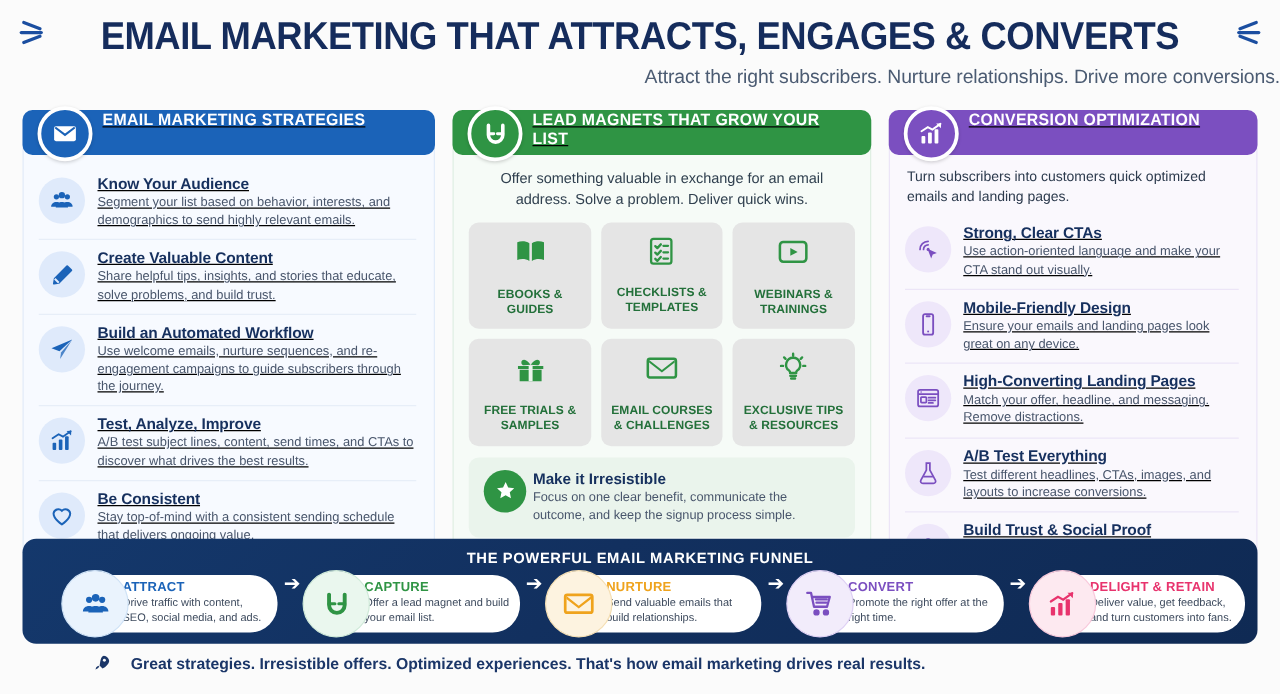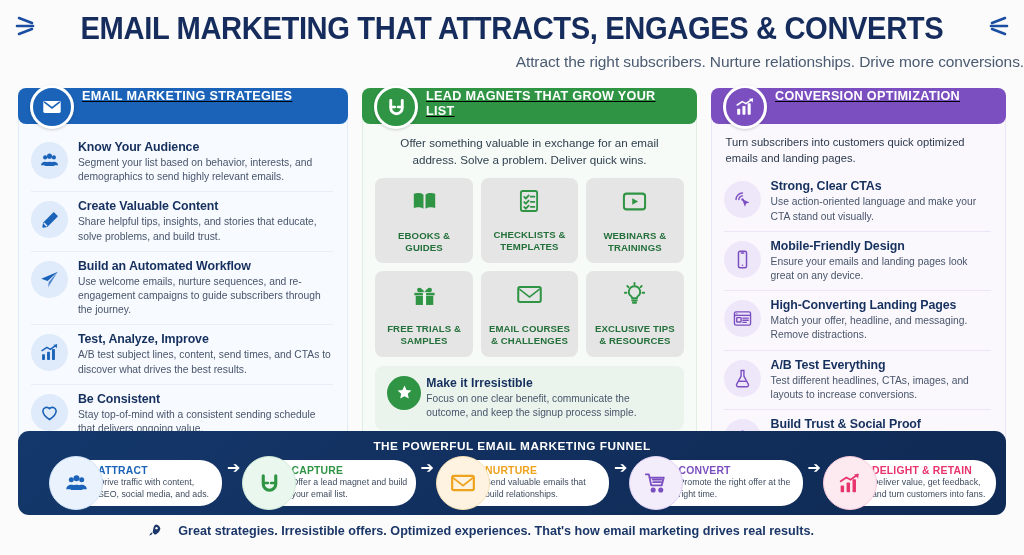--- a/index.html
+++ b/index.html
@@ -65,21 +65,21 @@
   .list { padding: 9px 14px 10px 12px; }
   .item { display: flex; gap: 10px; padding: 7px 0 7px 0; align-items: flex-start; }
   .item + .item { border-top: 1px solid #e7eef8; }
   .purple .item + .item { border-top: 1px solid #ece5f7; }
   .item-ic {
     width: 37px; height: 37px; border-radius: 50%; flex: none;
     display: flex; align-items: center; justify-content: center; margin-top: 2px;
   }
   .blue .item-ic { background: #dfeafb; }
   .purple .item-ic { background: #eee7fa; }
-  .item-body { flex: 1; min-width: 0; }
+  .item-body { flex: 1; min-width: 0; text-decoration: underline; }
   .item-title {
     font-size: 12.4px; font-weight: 700; color: #16305e;
     margin-bottom: 2px; letter-spacing: -0.1px;
   }
   .item-desc { font-size: 10.3px; color: #48556b; line-height: 1.38; }
 
   
   .g-intro {
     text-align: center; font-size: 11.6px; color: #30404f;
     line-height: 1.45; padding: 11px 26px 9px;
@@ -133,21 +133,21 @@
   .step-ic.s-nurture  { background: #fdf3e0; border: 1px solid #f5dfb4; }
   .step-ic.s-convert  { background: #f2ecfb; border: 1px solid #ded0f4; }
   .step-ic.s-delight  { background: #fde9f0; border: 1px solid #f8c9db; }
   .step-label { font-size: 10.4px; font-weight: 700; letter-spacing: 0.2px; margin-bottom: 1px; }
   .step-desc { font-size: 8.8px; color: #3e4b5e; line-height: 1.33; }
   .arrow { color: #fff; font-size: 16px; padding: 0 5px; flex: none; line-height: 1; }
 
   
   .footer {
     position: absolute; left: 0; top: 523px; width: 814px;
-    display: flex; align-items: center; justify-content: flex-end; gap: 16px;
+    display: flex; align-items: center; justify-content: center; gap: 16px;
   }
   .footer-text { font-size: 12.6px; font-weight: 700; color: #1b3668; }
 </style>
 </head>
 <body>
 
 <div class="page">
 
   <div class="title-row">
     <svg class="deco" viewBox="0 0 26 30">

